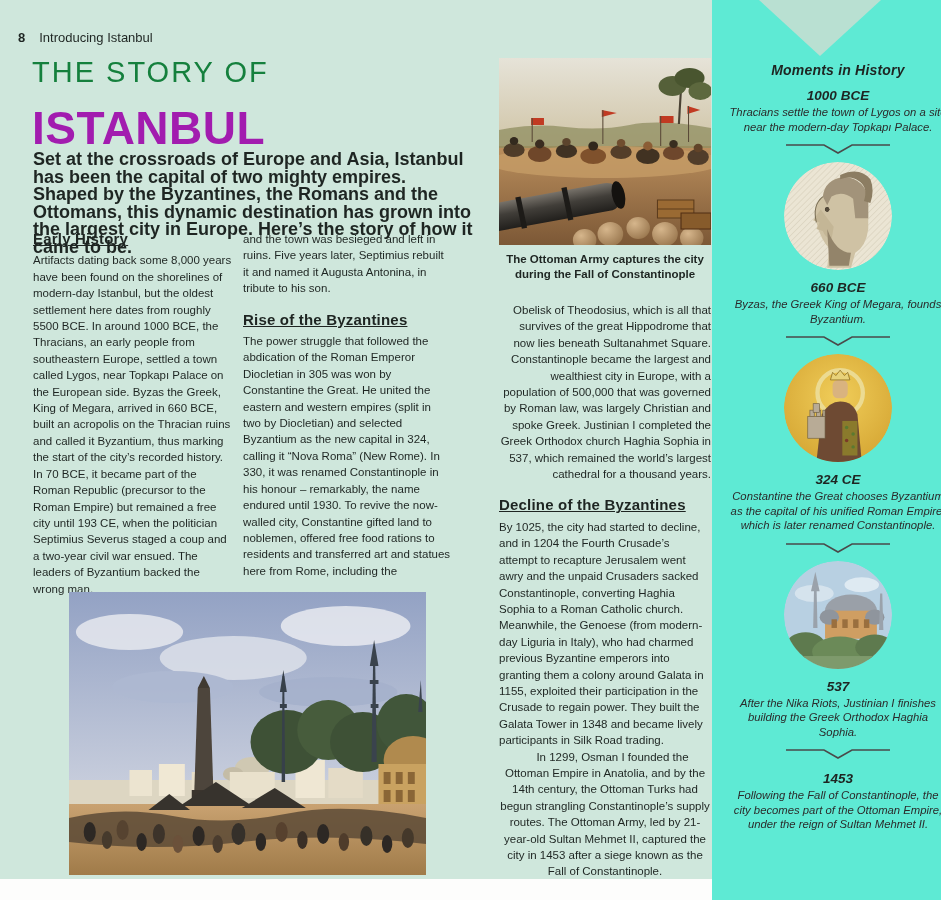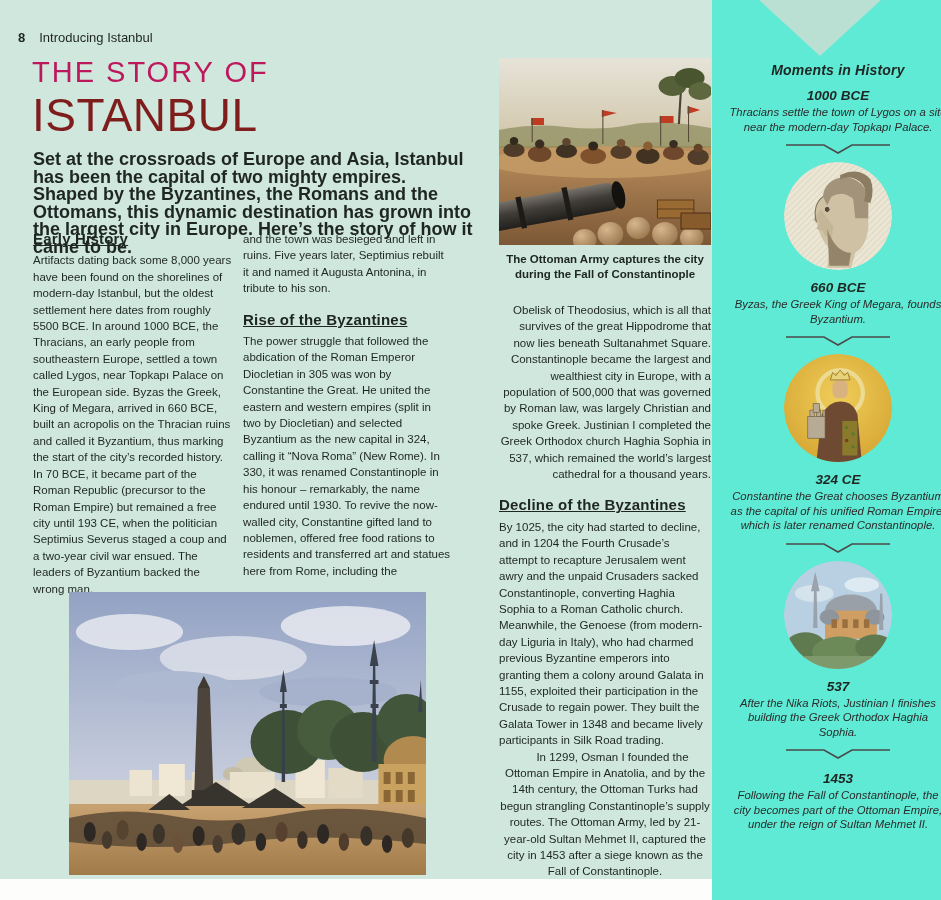--- a/index.html
+++ b/index.html
@@ -12,22 +12,22 @@
     overflow:hidden;
   }
   .page { position:absolute; inset:0; }
 
   
   .header { position:absolute; left:18px; top:30px; font-size:13px; }
   .pagenum { font-weight:bold; margin-right:14px; }
 
   
   .title { position:absolute; left:32px; top:58px; line-height:1; }
-  .title .t1 { display:block; font-size:29px; font-weight:400; letter-spacing:2px; color:#be185d; }
-  .title .t2 { display:block; font-size:46px; font-weight:400; letter-spacing:.5px; margin-top:5px; color:#7f1d1d; }
+  .title .t1 { display:block; font-size:29px; font-weight:400; letter-spacing:2px; color:#15803d; }
+  .title .t2 { display:block; font-size:46px; font-weight:700; letter-spacing:.5px; margin-top:18px; color:#a21caf; }
 
   
   .intro { position:absolute; left:33px; top:151px; width:442px;
            font-size:18px; font-weight:bold; line-height:17.5px; color:#20272three3; }
 
   
   .col { position:absolute; font-size:11.5px; line-height:16.4px; }
   .col p { margin:0; }
   .col h2 { font-size:15px; font-weight:bold; margin:0 0 5px 0; letter-spacing:.2px;text-decoration:underline; }
   .col .mid-head { margin-top:15px; }

